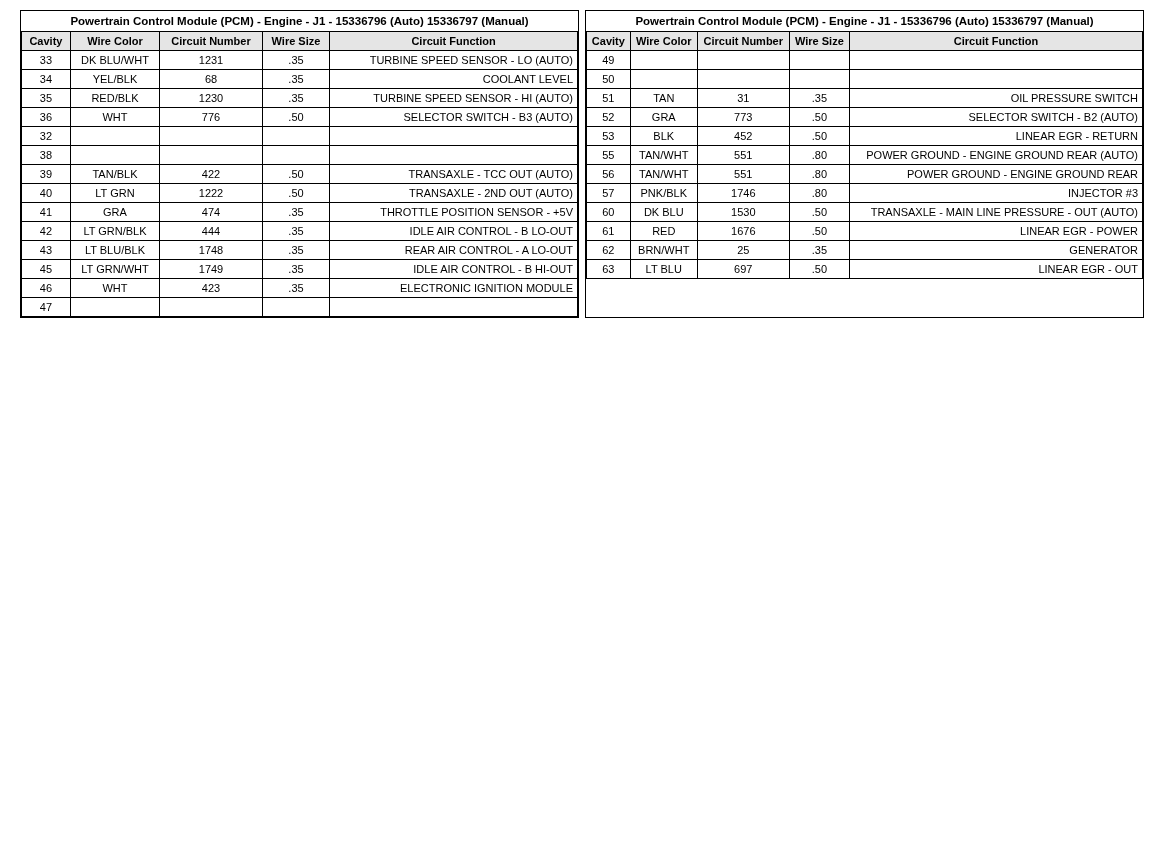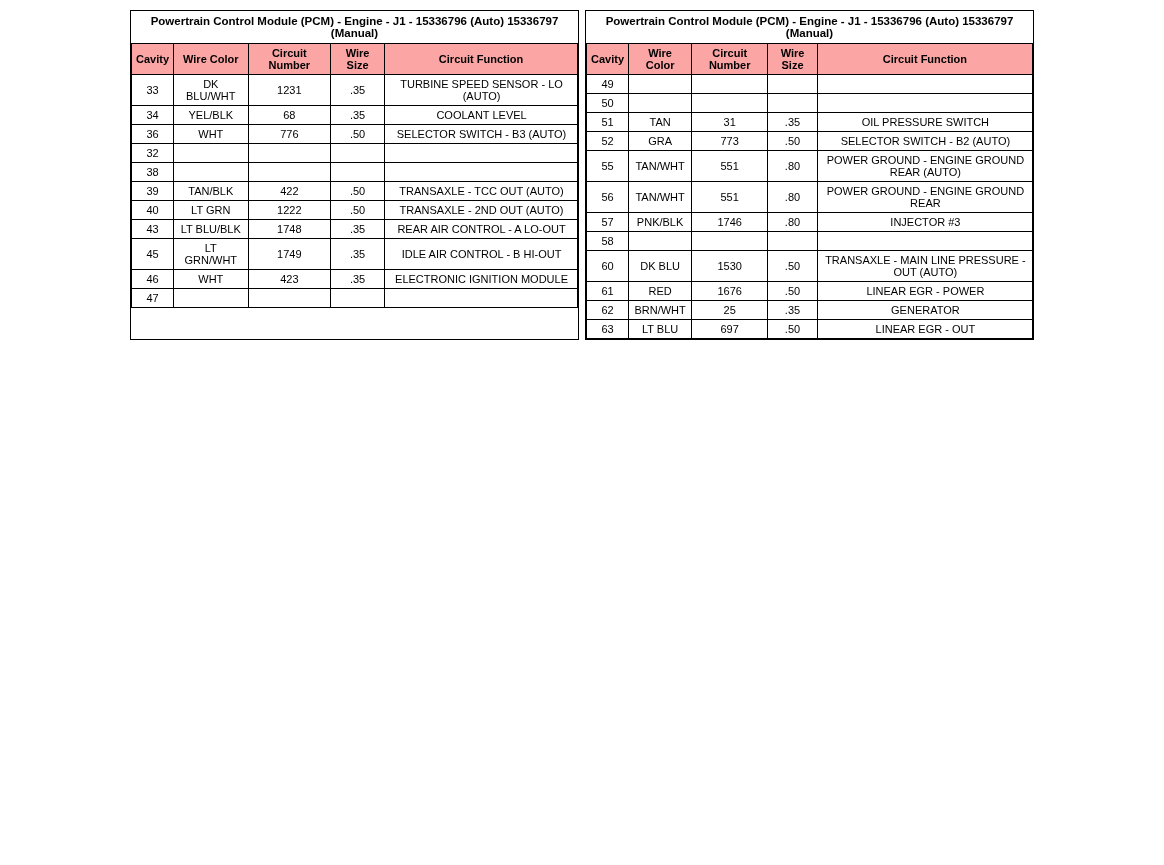--- a/index.html
+++ b/index.html
@@ -8,21 +8,21 @@
       font-family: Arial, Helvetica, sans-serif;
       font-size: 11px;
       display: flex;
       justify-content: center;
       align-items: flex-start;
       padding: 10px;
     }
     .page-wrapper {
       display: flex;
       gap: 6px;
-      width: 904px;
+      width: 1124px;
     }
     .table-container {
       flex: 1;
       border: 1.5px solid #000;
     }
     table {
       width: 100%;
       border-collapse: collapse;
     }
     .title-row td {
@@ -31,31 +31,31 @@
       font-size: 11.5px;
       padding: 4px 6px;
       border-bottom: 1.5px solid #000;
     }
     .header-row th {
       border: 1px solid #000;
       text-align: center;
       font-weight: bold;
       font-size: 11px;
       padding: 3px 4px;
-      background: #fca5a5;
+      background: #e5e5e5;
     }
     .data-row td {
       border: 1px solid #000;
       text-align: center;
       padding: 3px 4px;
       vertical-align: middle;
       font-size: 11px;
     }
     .data-row td.circuit-fn {
-      text-align: center;
+      text-align: right;
       padding-left: 5px;
     }
   </style>
 </head>
 <body>
 
 <div class="page-wrapper">
 
   <div class="table-container">
     <table>
@@ -80,20 +80,27 @@
       <td class="circuit-fn">TURBINE SPEED SENSOR - LO (AUTO)</td>
     </tr>
           <tr class="data-row">
       <td>34</td>
       <td>YEL/BLK</td>
       <td>68</td>
       <td>.35</td>
       <td class="circuit-fn">COOLANT LEVEL</td>
     </tr>
           <tr class="data-row">
+      <td>35</td>
+      <td>RED/BLK</td>
+      <td>1230</td>
+      <td>.35</td>
+      <td class="circuit-fn">TURBINE SPEED SENSOR - HI (AUTO)</td>
+    </tr>
+          <tr class="data-row">
       <td>36</td>
       <td>WHT</td>
       <td>776</td>
       <td>.50</td>
       <td class="circuit-fn">SELECTOR SWITCH - B3 (AUTO)</td>
     </tr>
           <tr class="data-row">
       <td>32</td>
       <td></td>
       <td></td>
@@ -113,20 +120,34 @@
       <td>422</td>
       <td>.50</td>
       <td class="circuit-fn">TRANSAXLE - TCC OUT (AUTO)</td>
     </tr>
           <tr class="data-row">
       <td>40</td>
       <td>LT GRN</td>
       <td>1222</td>
       <td>.50</td>
       <td class="circuit-fn">TRANSAXLE - 2ND OUT (AUTO)</td>
+    </tr>
+          <tr class="data-row">
+      <td>41</td>
+      <td>GRA</td>
+      <td>474</td>
+      <td>.35</td>
+      <td class="circuit-fn">THROTTLE POSITION SENSOR - +5V</td>
+    </tr>
+          <tr class="data-row">
+      <td>42</td>
+      <td>LT GRN/BLK</td>
+      <td>444</td>
+      <td>.35</td>
+      <td class="circuit-fn">IDLE AIR CONTROL - B LO-OUT</td>
     </tr>
           <tr class="data-row">
       <td>43</td>
       <td>LT BLU/BLK</td>
       <td>1748</td>
       <td>.35</td>
       <td class="circuit-fn">REAR AIR CONTROL - A LO-OUT</td>
     </tr>
           <tr class="data-row">
       <td>45</td>
@@ -190,20 +211,27 @@
       <td class="circuit-fn">OIL PRESSURE SWITCH</td>
     </tr>
           <tr class="data-row">
       <td>52</td>
       <td>GRA</td>
       <td>773</td>
       <td>.50</td>
       <td class="circuit-fn">SELECTOR SWITCH - B2 (AUTO)</td>
     </tr>
           <tr class="data-row">
+      <td>53</td>
+      <td>BLK</td>
+      <td>452</td>
+      <td>.50</td>
+      <td class="circuit-fn">LINEAR EGR - RETURN</td>
+    </tr>
+          <tr class="data-row">
       <td>55</td>
       <td>TAN/WHT</td>
       <td>551</td>
       <td>.80</td>
       <td class="circuit-fn">POWER GROUND - ENGINE GROUND REAR (AUTO)</td>
     </tr>
           <tr class="data-row">
       <td>56</td>
       <td>TAN/WHT</td>
       <td>551</td>
@@ -211,27 +239,20 @@
       <td class="circuit-fn">POWER GROUND - ENGINE GROUND REAR</td>
     </tr>
           <tr class="data-row">
       <td>57</td>
       <td>PNK/BLK</td>
       <td>1746</td>
       <td>.80</td>
       <td class="circuit-fn">INJECTOR #3</td>
     </tr>
           <tr class="data-row">
-      <td>58</td>
-      <td></td>
-      <td></td>
-      <td></td>
-      <td class="circuit-fn"></td>
-    </tr>
-          <tr class="data-row">
       <td>60</td>
       <td>DK BLU</td>
       <td>1530</td>
       <td>.50</td>
       <td class="circuit-fn">TRANSAXLE - MAIN LINE PRESSURE - OUT (AUTO)</td>
     </tr>
           <tr class="data-row">
       <td>61</td>
       <td>RED</td>
       <td>1676</td>

